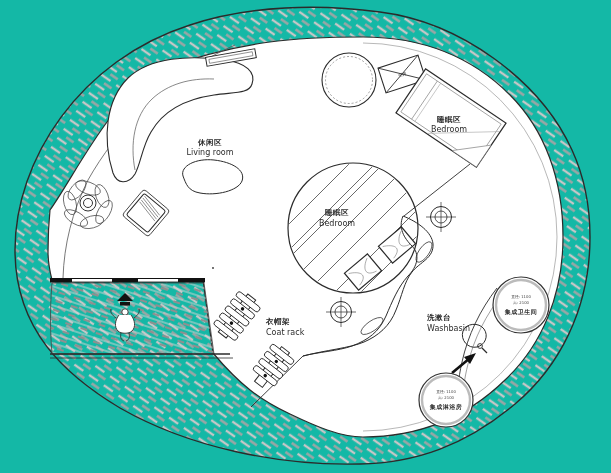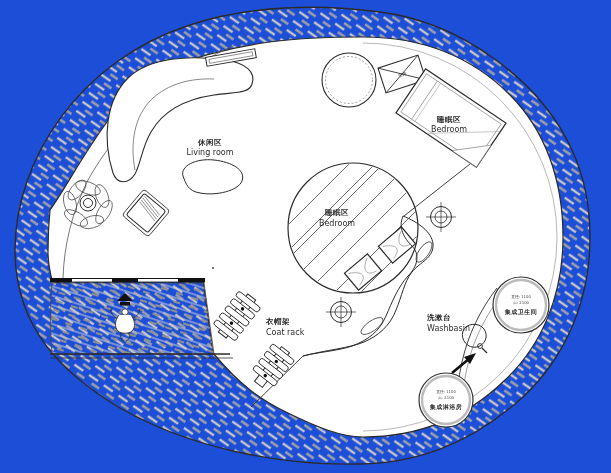--- a/index.html
+++ b/index.html
@@ -1,16 +1,16 @@
 <!DOCTYPE html>
 <html><head>
 <meta charset="utf-8">
 <style>
   html,body{margin:0;padding:0;background:#fff;}
-  .stage{position:relative;width:611px;height:473px;background:#1d4ed8;overflow:hidden;
+  .stage{position:relative;width:611px;height:473px;background:#14b8a6;overflow:hidden;
          font-family:"DejaVu Sans", sans-serif;}
   svg{display:block;}
   text{fill:#2b2b2b;}
   .cn{font-size:7.5px;font-weight:600;letter-spacing:.5px;}
   .en{font-size:8px;font-weight:400;}
   .pod-name{font-size:6px;font-weight:700;letter-spacing:.5px;}
   .pod-dim{font-size:3.8px;fill:#444;}
   .tiny{font-size:4.2px;fill:#333;}
 </style>
 </head>

